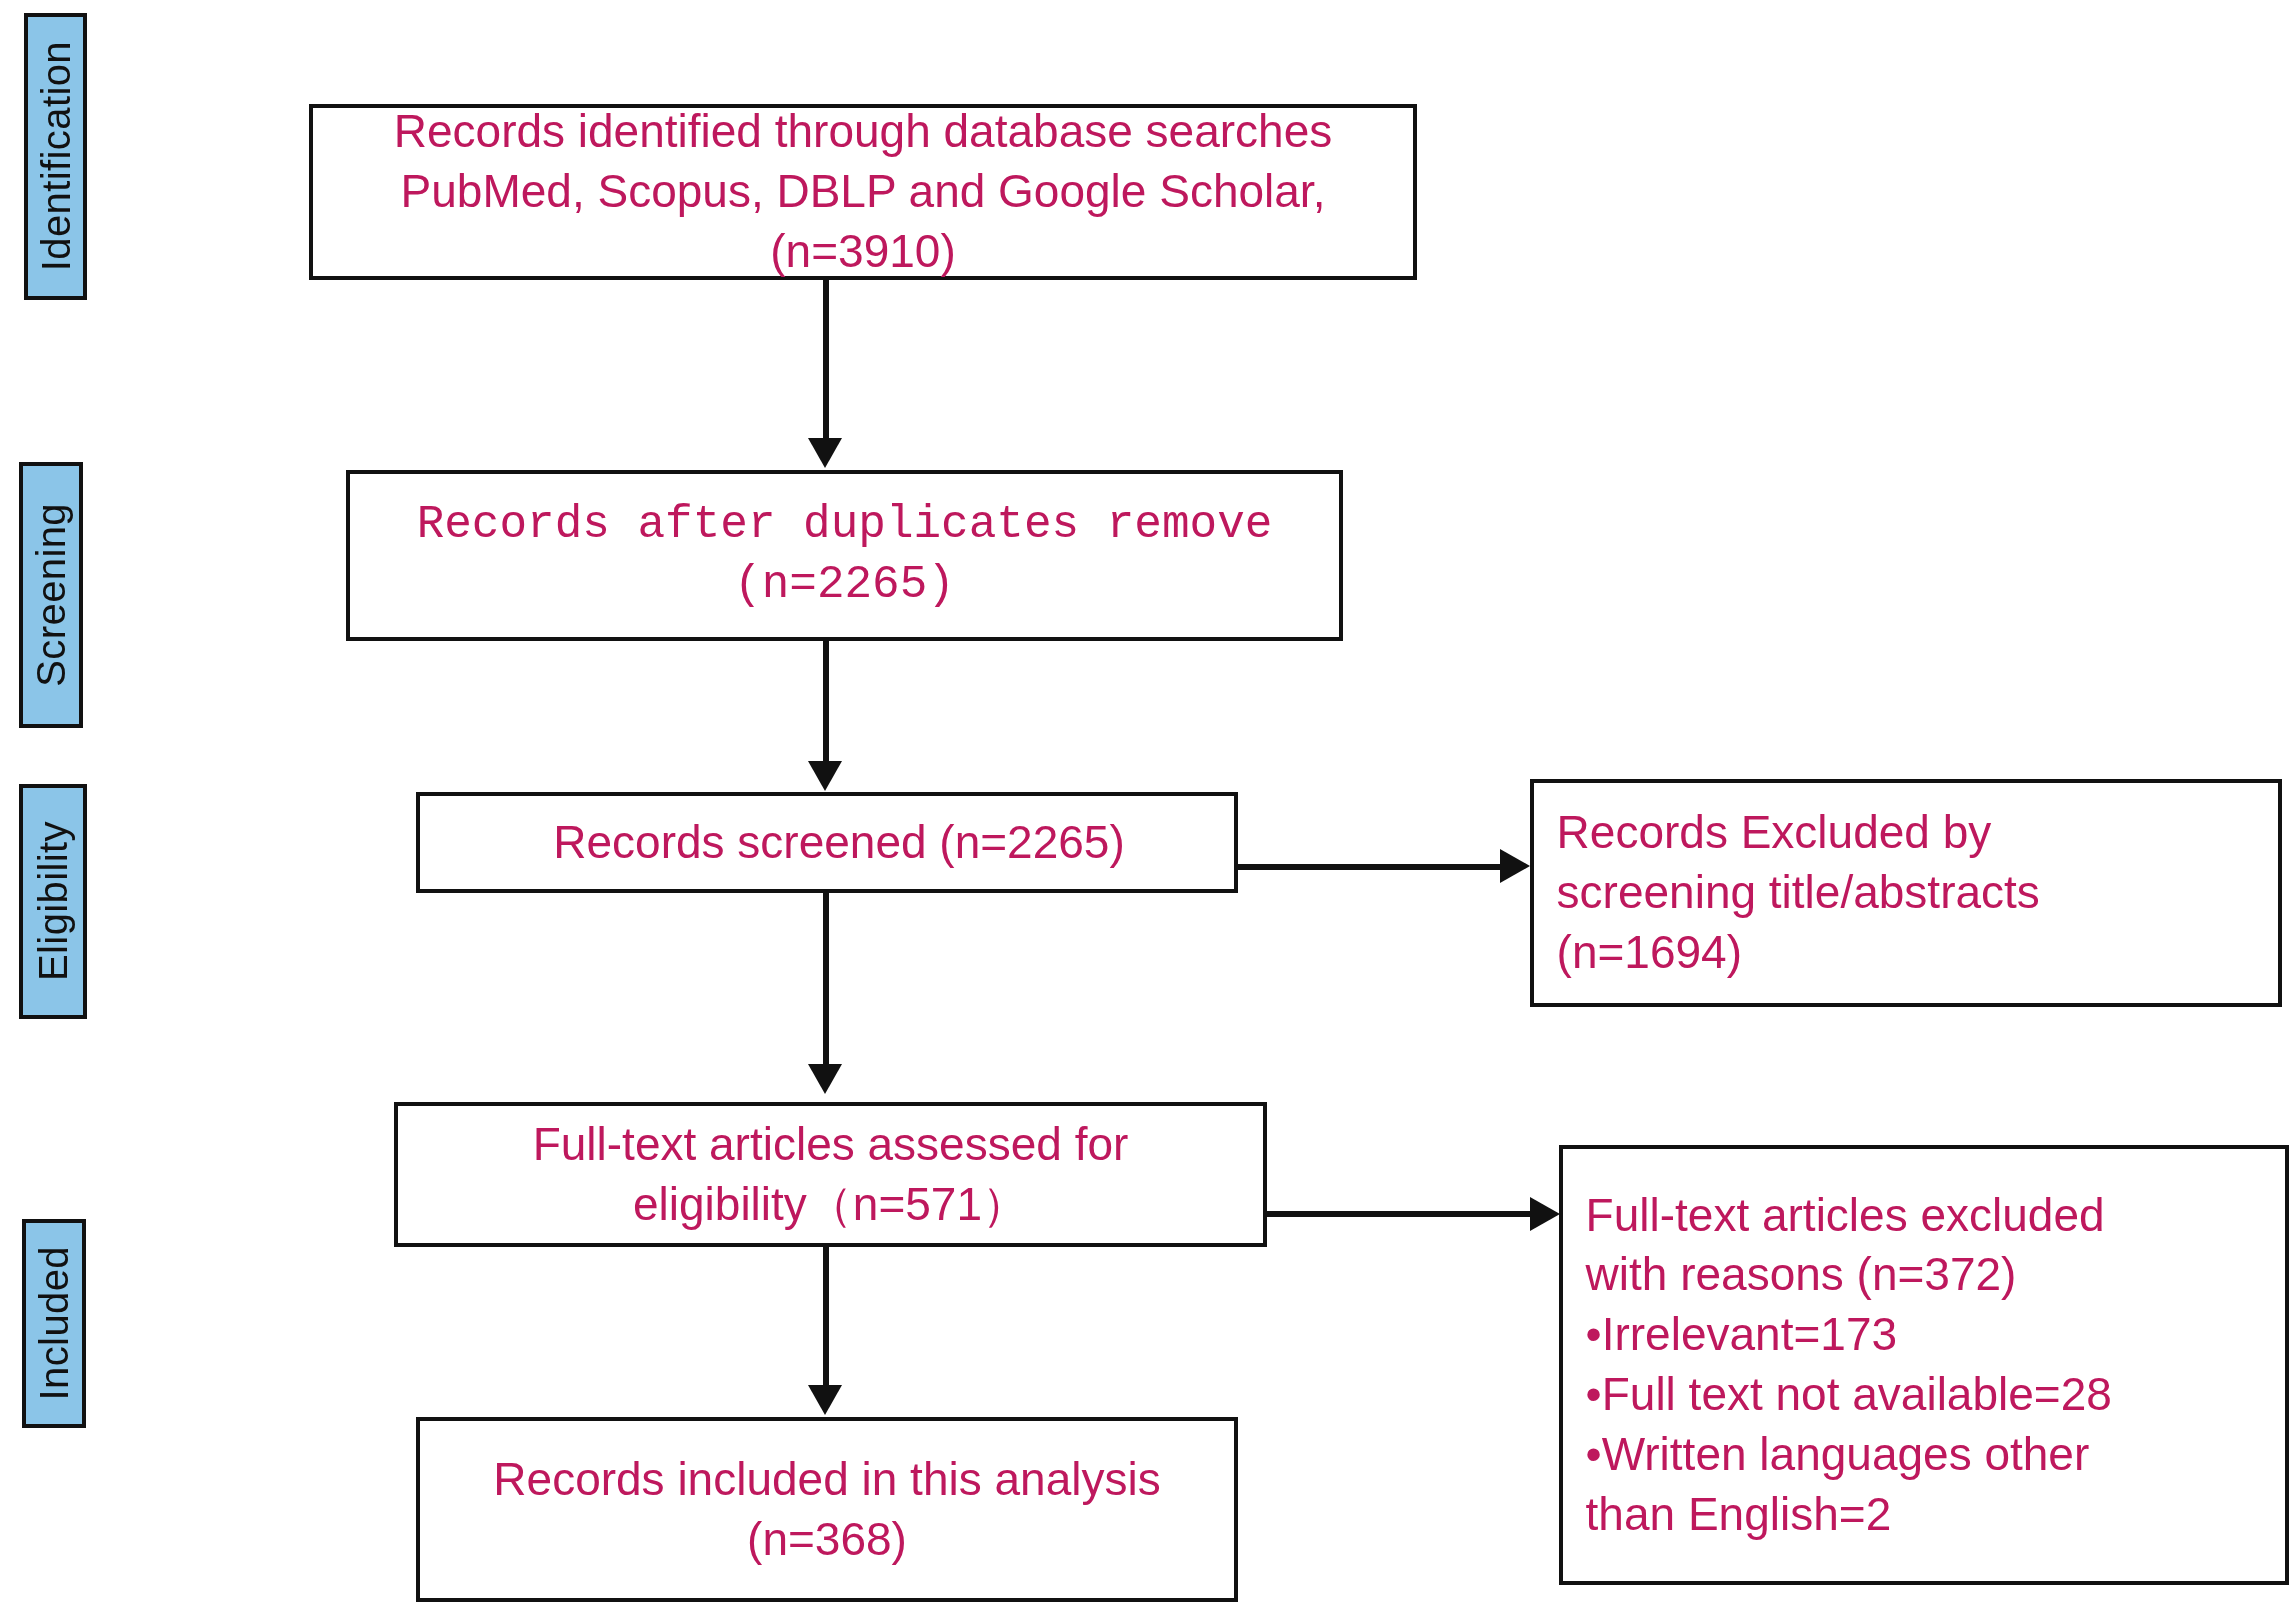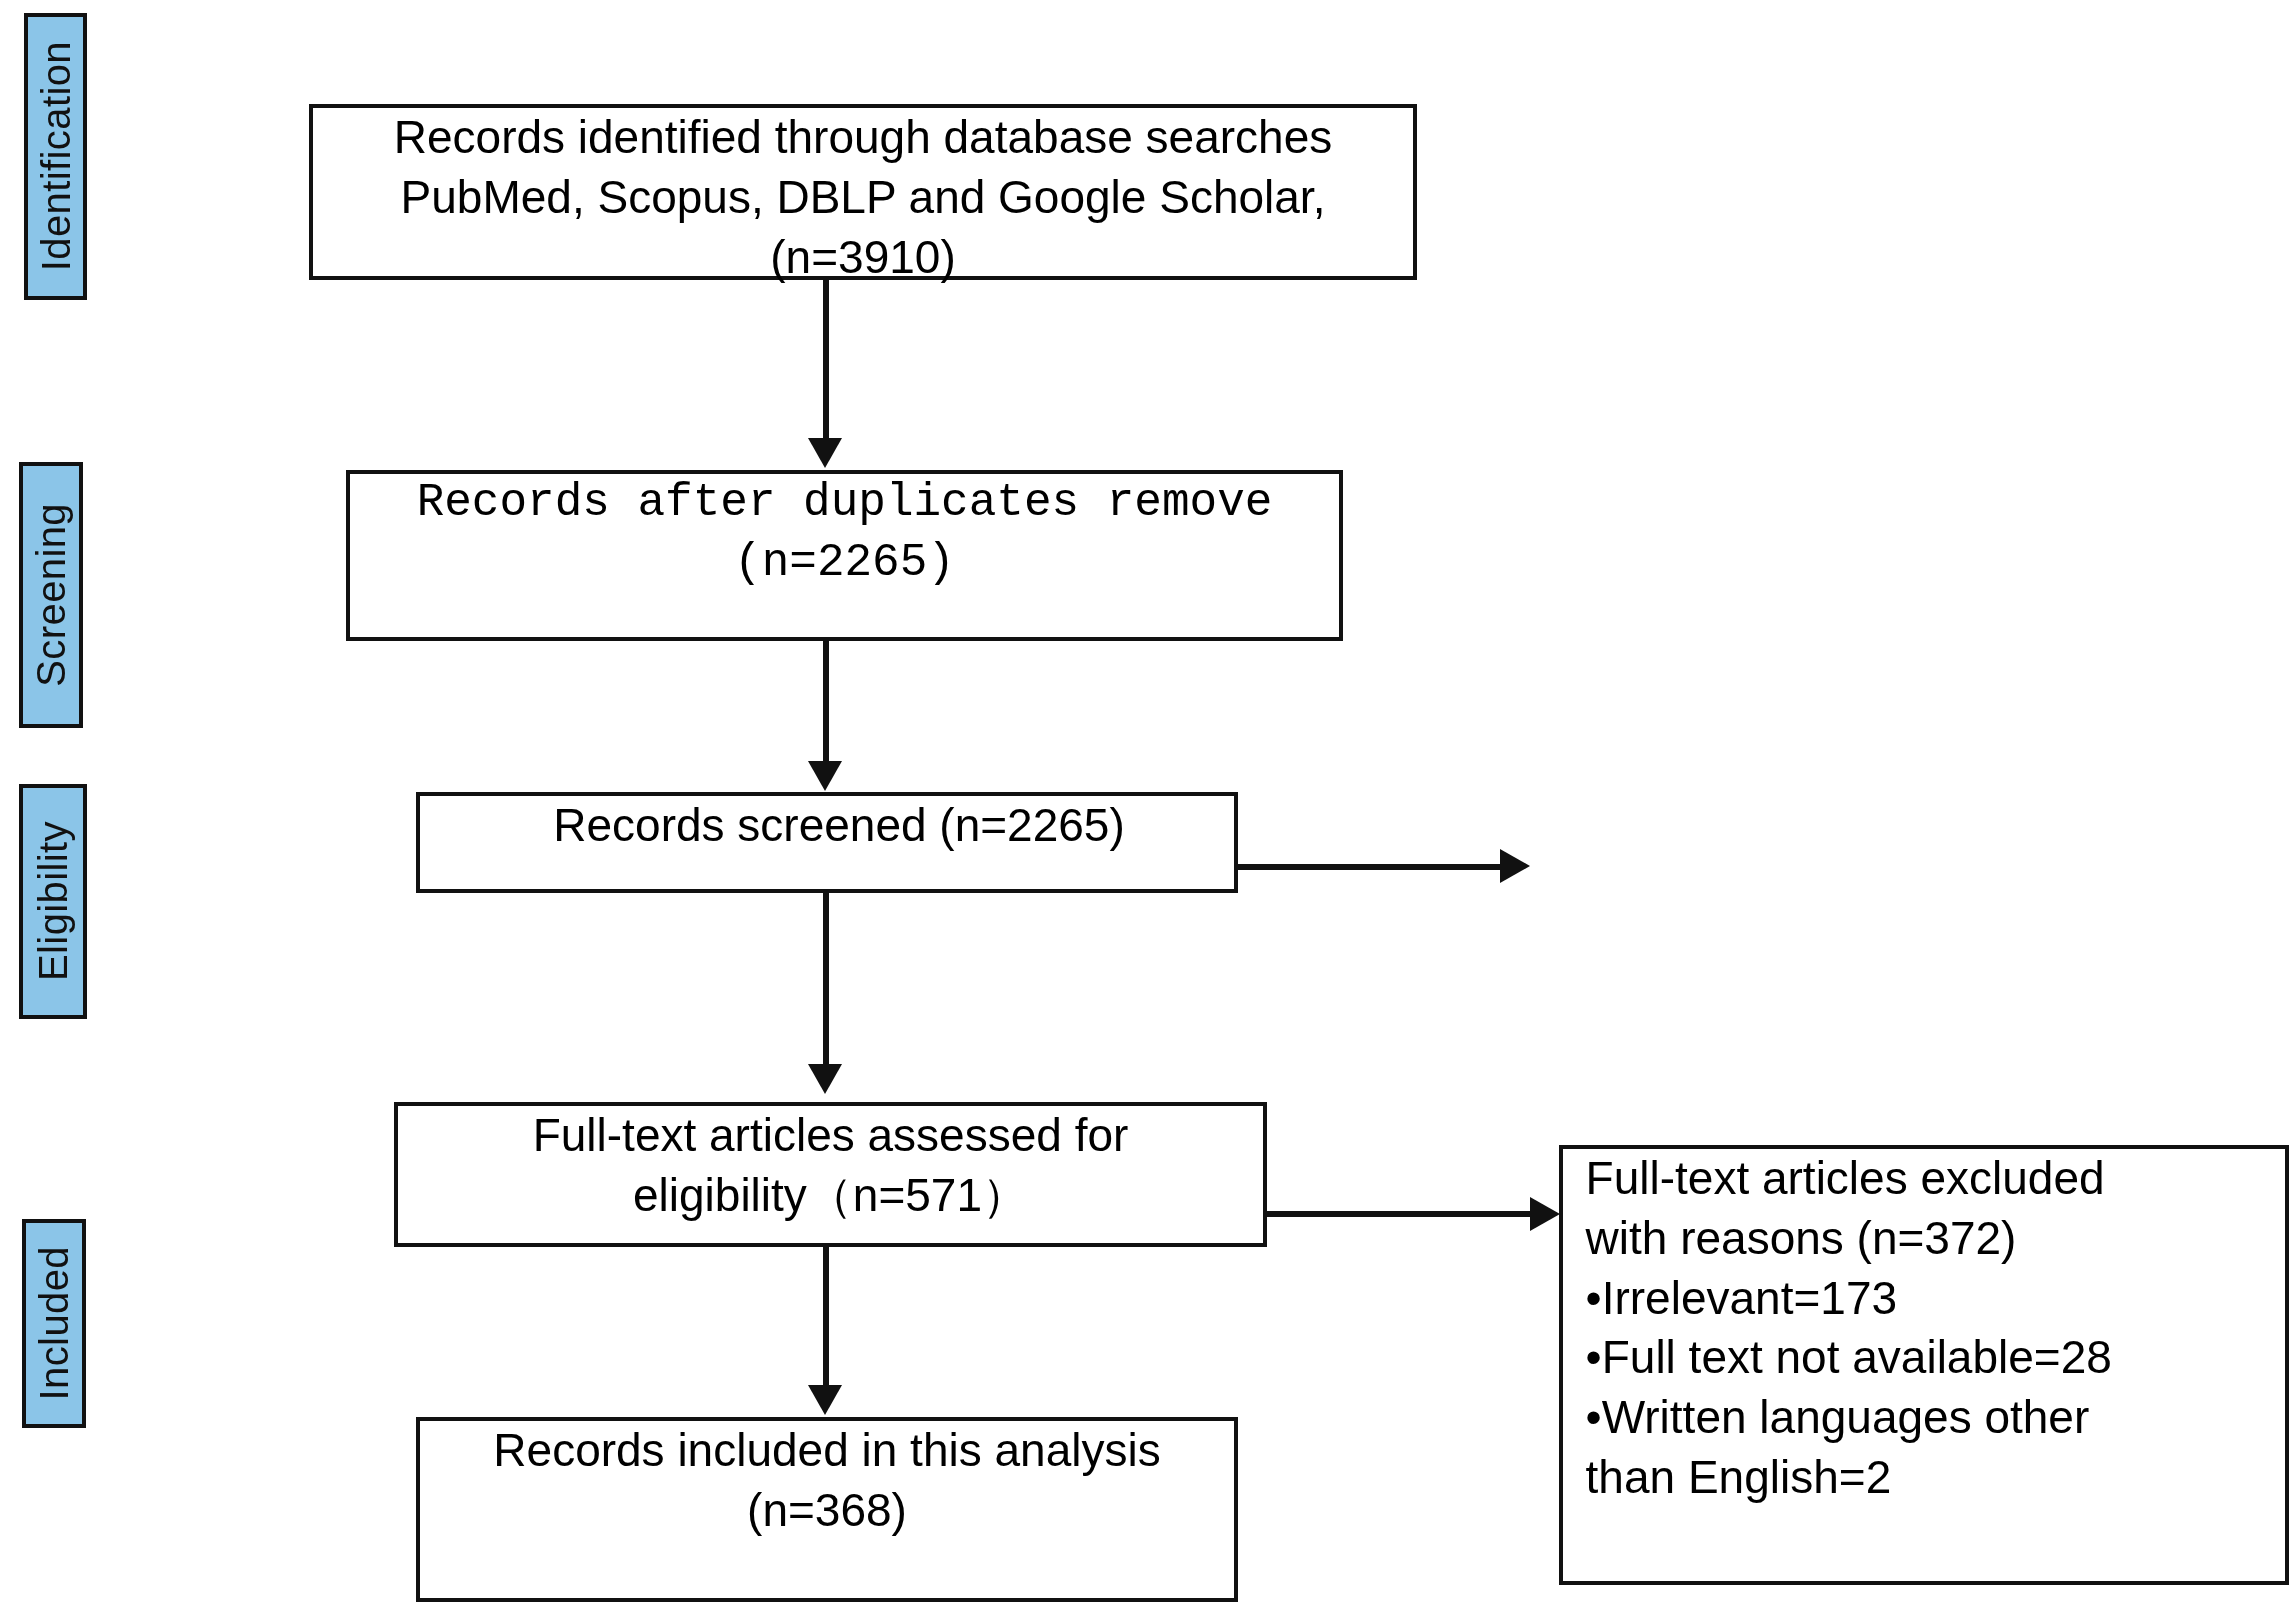--- a/index.html
+++ b/index.html
@@ -36,21 +36,22 @@
     line-height: 1;
   }
 
   
   .flow-box {
     position: absolute;
     background: #ffffff;
     border: 4.4px solid #111111;
     box-sizing: border-box;
     display: flex;
-    color: #000000;
+    align-items: center;
+    color: #be185d;
   }
   .flow-box.centered { justify-content: center; text-align: center; }
   .flow-box.lefted   { justify-content: flex-start; text-align: left; }
   .box-text {
     font-size: 46px;
     line-height: 1.30;
     padding: 0 14px;
     white-space: pre-line;
   }
   .flow-box.lefted .box-text { padding-left: 22.6px; padding-right: 10.4px; }
@@ -121,20 +122,25 @@
   <div class="v-line" style="left:823px; top:641px; height:124px;"></div>
   <div class="arrow-down" style="left:808px; top:761px;"></div>
 
   <div class="flow-box centered" style="left:416px; top:792px; width:822px; height:101px;padding-left:24px;">
     <div class="box-text">Records screened (n=2265)</div>
   </div>
 
   <div class="h-line" style="left:1237px; top:864px; width:266px;"></div>
   <div class="arrow-right" style="left:1500px; top:849px;"></div>
 
+  <div class="flow-box lefted" style="left:1530px; top:779px; width:752px; height:228px;">
+    <div class="box-text">Records Excluded by
+screening title/abstracts
+ (n=1694)</div>
+  </div>
 
   <div class="v-line" style="left:823px; top:893px; height:174px;"></div>
   <div class="arrow-down" style="left:808px; top:1064px;"></div>
 
   <div class="flow-box centered" style="left:394px; top:1102px; width:873px; height:145px;">
     <div class="box-text">Full-text articles assessed for
 eligibility（n=571）</div>
   </div>
 
   <div class="h-line" style="left:1267px; top:1211px; width:266px;"></div>

